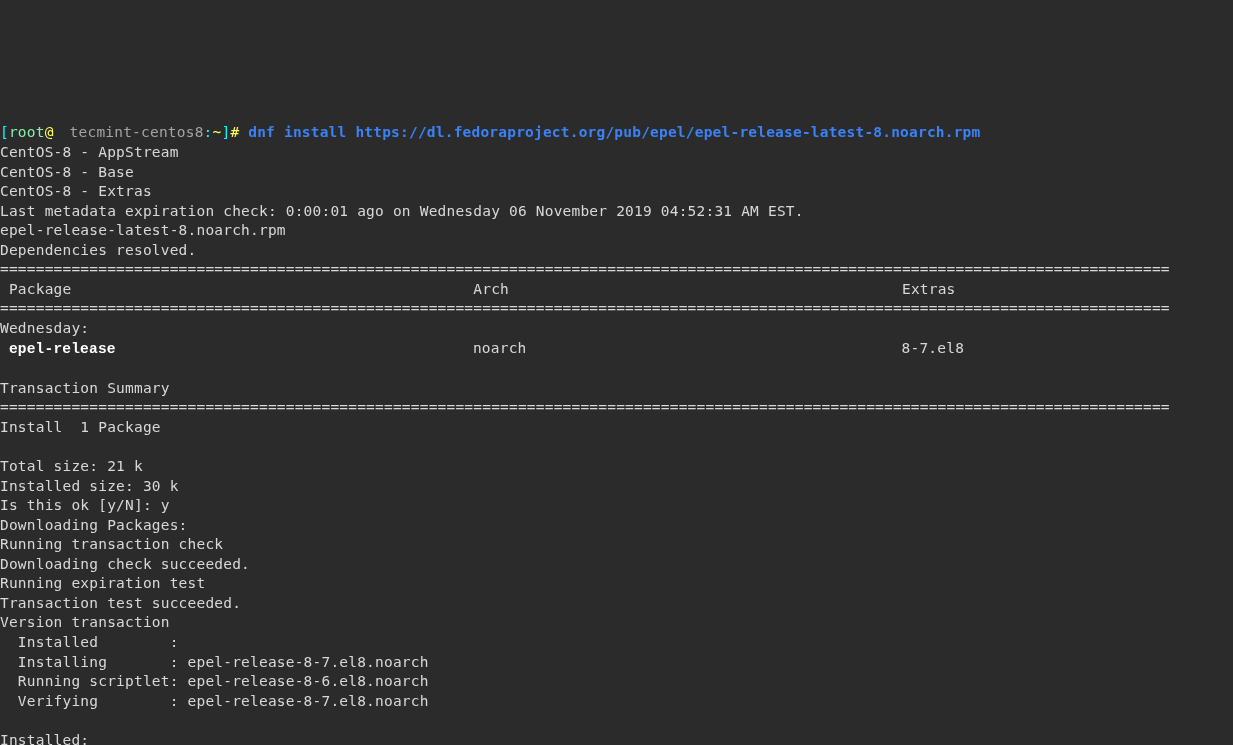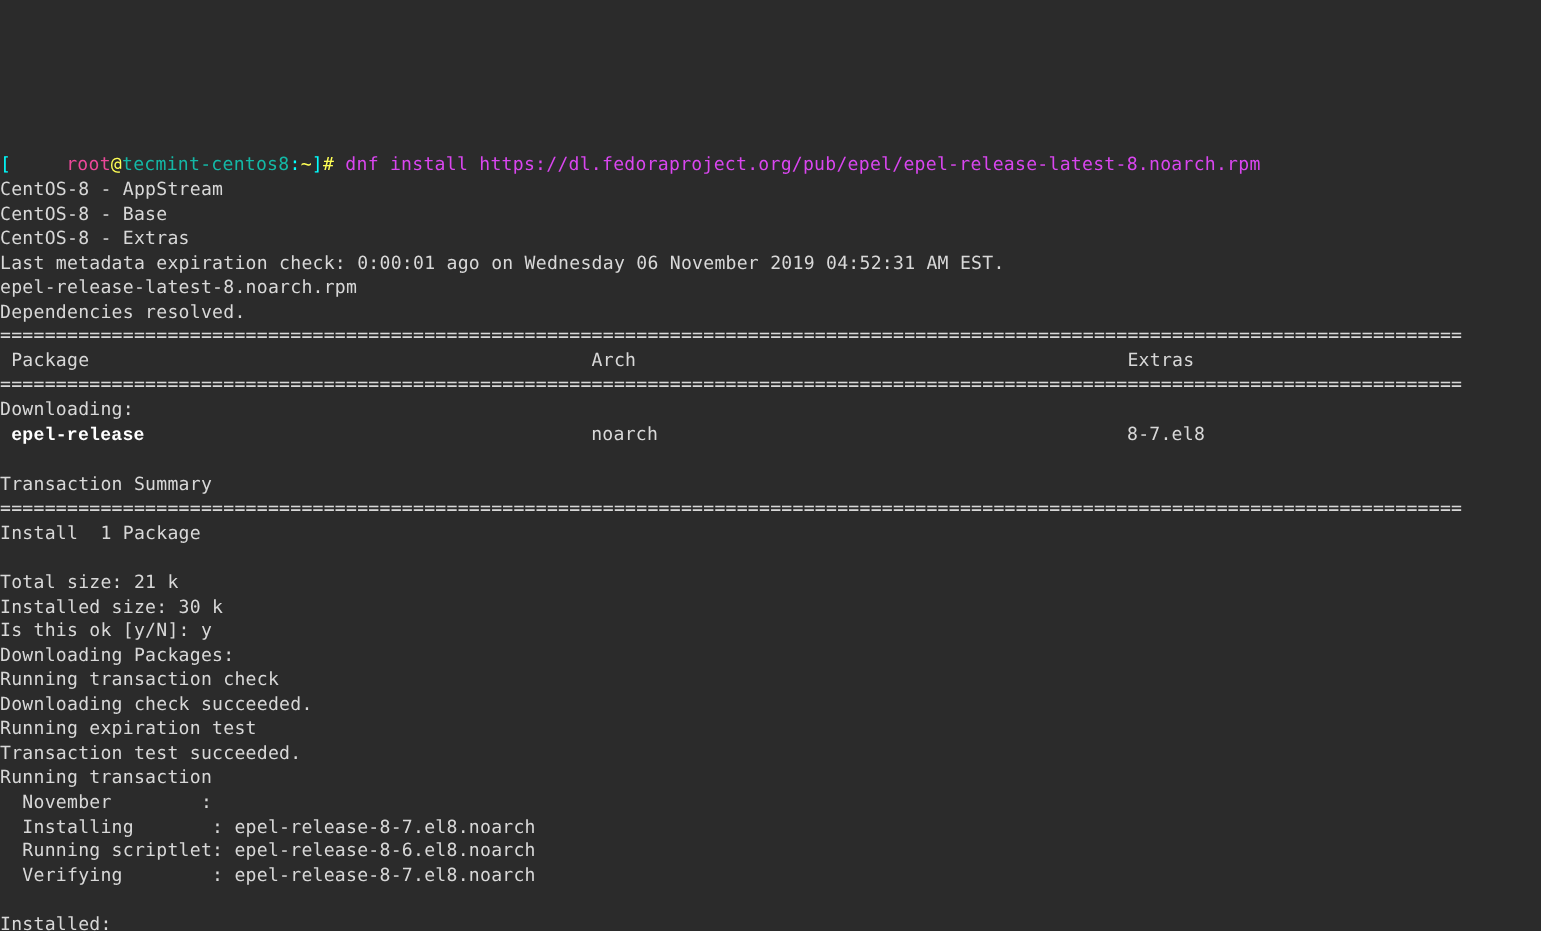--- a/index.html
+++ b/index.html
@@ -10,61 +10,61 @@
     font-family: "DejaVu Sans Mono", "Liberation Mono", Consolas, monospace;
     font-size: 14.5px;
     line-height: 1.35;
     white-space: pre;
     letter-spacing: 0.2px;
   }
   .term {
     padding: 6px 0 20px 0;
   }
   .bracket { color: #00ffff; } 
-  .user { color: #ec4899; margin-left: 44px; }    
+  .user { color: #86efac; }    
   .at { color: #ffff55; }      
-  .host { color: #14b8a6; }    
+  .host { color: #a3a3a3; padding-left: 16px; }    
   .path { color: #ffff55; }    
   .hash { color: #ffff55; }    
-  .cmd { color: #d946ef; }
+  .cmd { color: #3b82f6; font-weight: bold; }
   .bold { font-weight: bold; color: #ffffff; font-family: Liberation Mono, monospace; }
 </style>
 </head>
 <body>
 
 
 
 <div class="term">
 <span><span class="bracket">[</span><span class="user">root</span><span class="at">@</span><span class="host">tecmint-centos8</span><span class="bracket">:</span><span class="path">~</span><span class="bracket">]</span><span class="hash">#</span><span class="cmd"> dnf install https://dl.fedoraproject.org/pub/epel/epel-release-latest-8.noarch.rpm</span></span>
 <span>CentOS-8 - AppStream</span>
 <span>CentOS-8 - Base</span>
 <span>CentOS-8 - Extras</span>
 <span>Last metadata expiration check: 0:00:01 ago on Wednesday 06 November 2019 04:52:31 AM EST.</span>
 <span>epel-release-latest-8.noarch.rpm</span>
 <span>Dependencies resolved.</span>
 <span>===================================================================================================================================</span>
 <span><span> Package</span>                                             <span>Arch</span>                                            <span>Extras</span></span>
 <span>===================================================================================================================================</span>
-<span>Downloading:</span>
+<span>Wednesday:</span>
 <span><span class="bold"> epel-release</span>                                        <span>noarch</span>                                          <span>8-7.el8</span></span>
 
 <span>Transaction Summary</span>
 <span>===================================================================================================================================</span>
 <span>Install  1 Package</span>
 
 <span>Total size: 21 k</span>
 <span>Installed size: 30 k</span>
 <span>Is this ok [y/N]: y</span>
 <span>Downloading Packages:</span>
 <span>Running transaction check</span>
 <span>Downloading check succeeded.</span>
 <span>Running expiration test</span>
 <span>Transaction test succeeded.</span>
-<span>Running transaction</span>
-<span>  November        :</span>
+<span>Version transaction</span>
+<span>  Installed        :</span>
 <span>  Installing       : epel-release-8-7.el8.noarch</span>
 <span>  Running scriptlet: epel-release-8-6.el8.noarch</span>
 <span>  Verifying        : epel-release-8-7.el8.noarch</span>
 
 <span>Installed:</span>
 
 
 
 
 </div>

